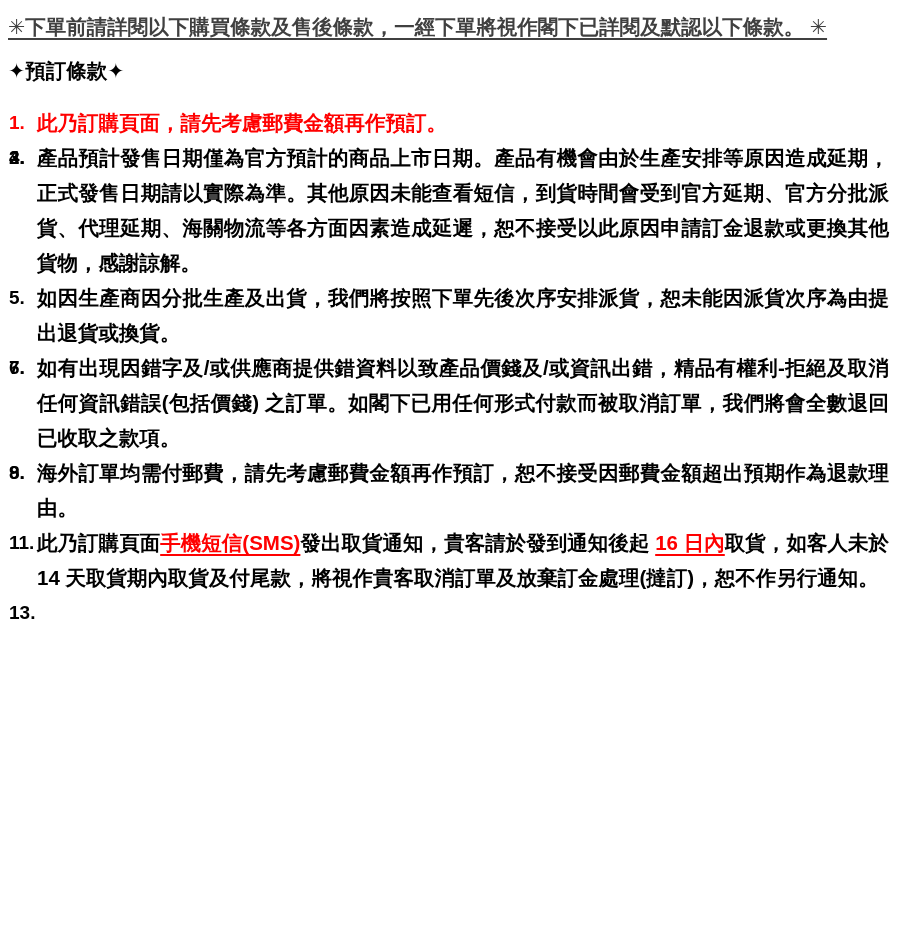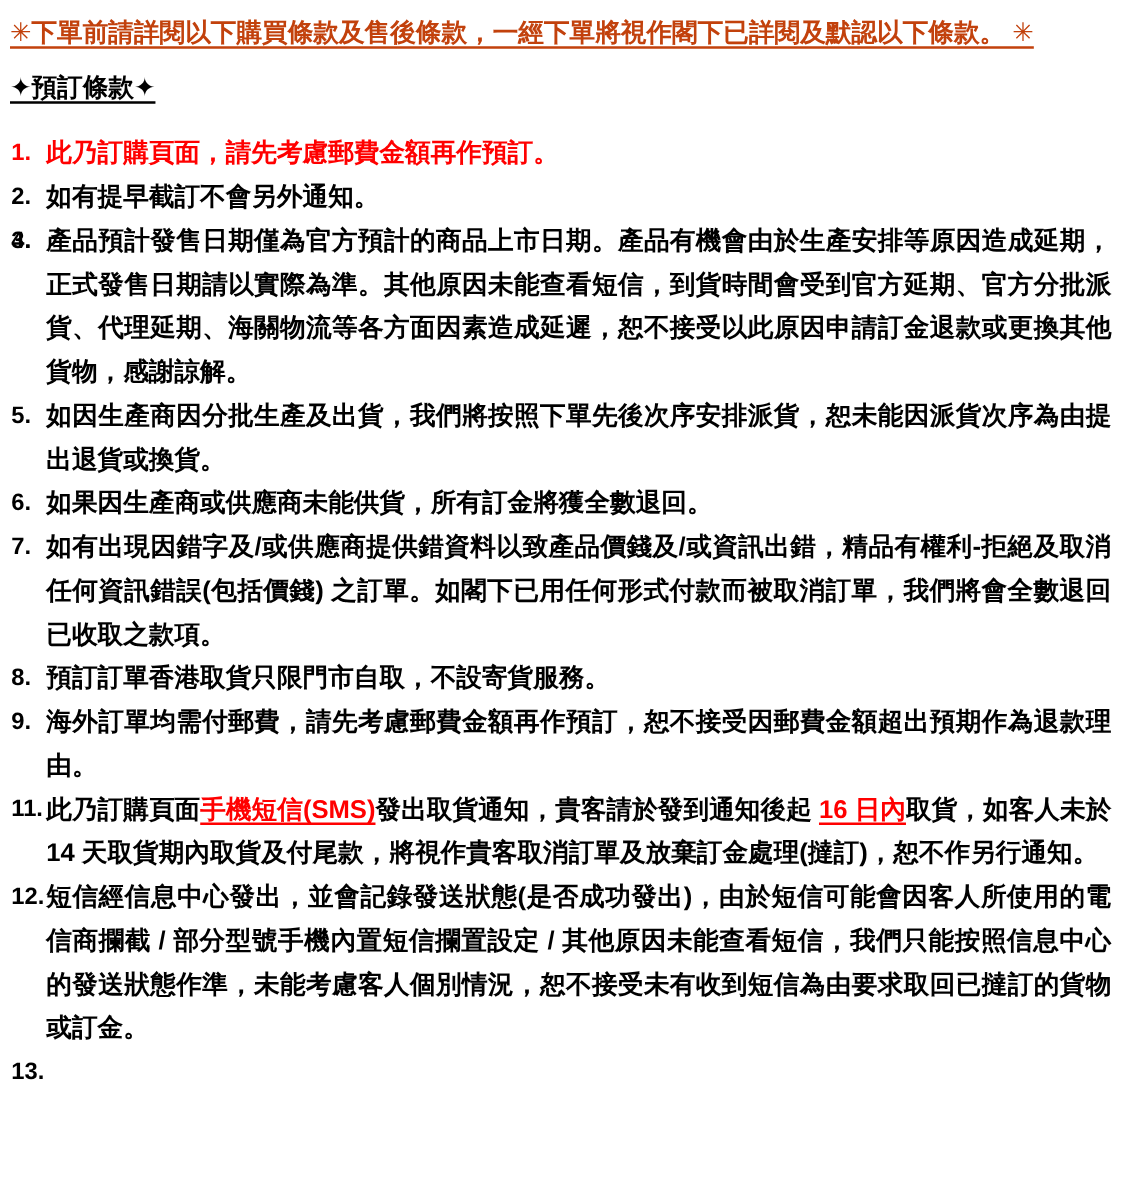--- a/index.html
+++ b/index.html
@@ -11,33 +11,32 @@
     color: #000000;
   }
   .page {
     width: 913px;
     min-height: 948px;
     background: #ffffff;
     padding: 13px 24px 10px 8px;
     overflow: hidden;
   }
   .notice {
-    color: #c2410c;
+    color: #404040;
     font-size: 20.5px;
     line-height: 27px;
     text-decoration: underline;
     text-underline-offset: 4px;
     margin-bottom: 17px;
     white-space: nowrap;
   }
   .heading {
     color: #000000;
     font-size: 20.5px;
     line-height: 27px;
-    text-decoration: underline;
     text-underline-offset: 4px;
     margin-bottom: 21px;
     display: inline-block;
   }
   ol.terms {
     list-style: none;
     display: block;
   }
   ol.terms li {
     position: relative;
@@ -65,27 +64,26 @@
 
 <div class="page">
   <div class="notice">✳下單前請詳閱以下購買條款及售後條款，一經下單將視作閣下已詳閱及默認以下條款。 ✳</div>
 
   <div>
     <span class="heading">✦預訂條款✦</span>
   </div>
 
   <ol class="terms" id="terms-list">
       <li class="red"><span class="num">1.</span><span>此乃訂購頁面，請先考慮郵費金額再作預訂。</span></li>
-      <li><span class="num">2.</span><span>如有提早截訂不會另外通知。</span></li>
+      <li><span class="num">2.</span></li>
       <li><span class="num">3.</span></li>
       <li><span class="num">4.</span><span>產品預計發售日期僅為官方預計的商品上市日期。產品有機會由於生產安排等原因造成延期，正式發售日期請以實際為準。其他原因未能查看短信，到貨時間會受到官方延期、官方分批派貨、代理延期、海關物流等各方面因素造成延遲，恕不接受以此原因申請訂金退款或更換其他貨物，感謝諒解。</span></li>
       <li><span class="num">5.</span><span>如因生產商因分批生產及出貨，我們將按照下單先後次序安排派貨，恕未能因派貨次序為由提出退貨或換貨。</span></li>
-      <li><span class="num">6.</span><span>如果因生產商或供應商未能供貨，所有訂金將獲全數退回。</span></li>
+      <li><span class="num">6.</span></li>
       <li><span class="num">7.</span><span>如有出現因錯字及/或供應商提供錯資料以致產品價錢及/或資訊出錯，精品有權利-拒絕及取消任何資訊錯誤(包括價錢) 之訂單。如閣下已用任何形式付款而被取消訂單，我們將會全數退回已收取之款項。</span></li>
-      <li><span class="num">8.</span><span>預訂訂單香港取貨只限門市自取，不設寄貨服務。</span></li>
+      <li><span class="num">8.</span></li>
       <li><span class="num">9.</span><span>海外訂單均需付郵費，請先考慮郵費金額再作預訂，恕不接受因郵費金額超出預期作為退款理由。</span></li>
       <li><span class="num">11.</span><span>此乃訂購頁面</span><span class="red-underline">手機短信(SMS)</span><span>發出取貨通知，貴客請於發到通知後起 </span><span class="red-underline">16 日內</span><span>取貨，如客人未於 14 天取貨期內取貨及付尾款，將視作貴客取消訂單及放棄訂金處理(撻訂)，恕不作另行通知。</span></li>
-      <li><span class="num">12.</span><span>短信經信息中心發出，並會記錄發送狀態(是否成功發出)，由於短信可能會因客人所使用的電信商攔截 / 部分型號手機內置短信攔置設定 / 其他原因未能查看短信，我們只能按照信息中心的發送狀態作準，未能考慮客人個別情況，恕不接受未有收到短信為由要求取回已撻訂的貨物或訂金。</span></li>
       <li>
         <span class="num">13.</span>
       </li>
     </ol>
 </div>
 
 </body></html>

